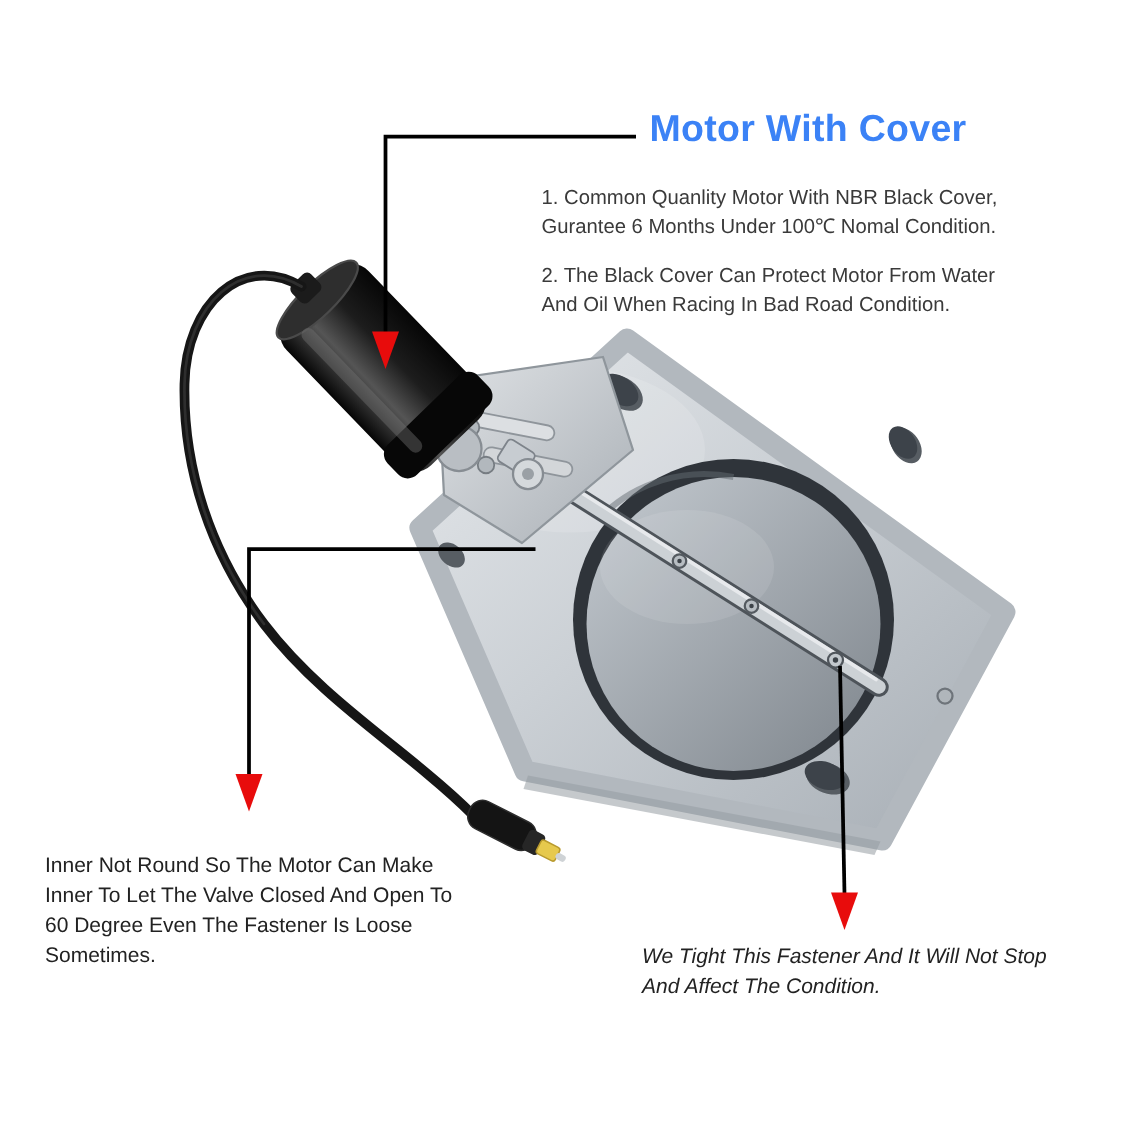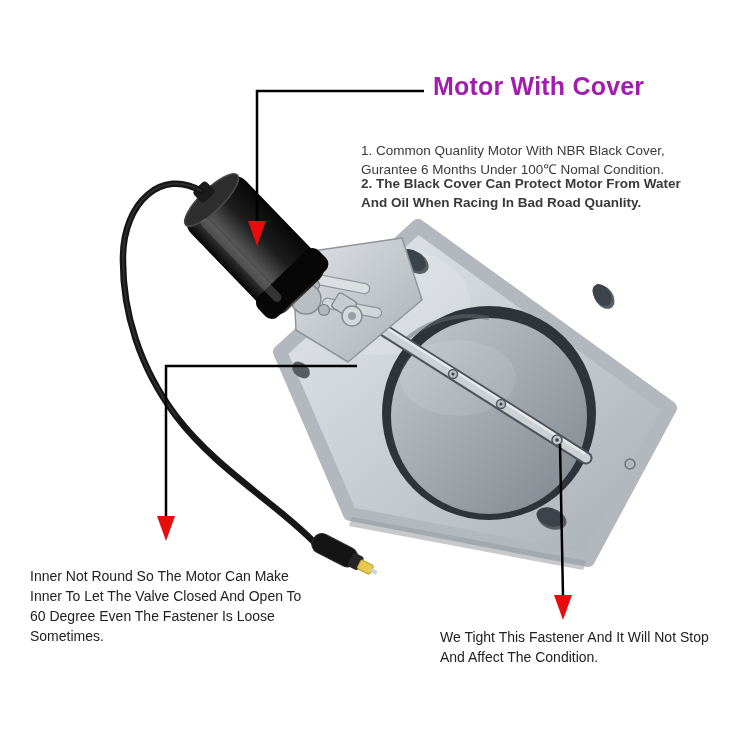--- a/index.html
+++ b/index.html
@@ -4,21 +4,21 @@
 <style>
   * { margin:0; padding:0; box-sizing:border-box; }
   html,body { background:#ffffff; }
   body { font-family:"Liberation Sans", sans-serif; }
   .stage {
     position:relative; width:750px; height:750px;
     background:#ffffff; overflow:hidden;
   }
   .abs { position:absolute; }
   .title {
-    font-size:25px; font-weight:bold; color:#a21caf; letter-spacing:0.2px;
+    font-size:25px; font-weight:bold; color:#3b82f6; letter-spacing:0.2px;
     white-space:nowrap;
   }
   .note { font-size:13.5px; color:#3a3a3a; line-height:19px; }
   .note div { white-space:nowrap; }
   .note-lg { font-size:14px; color:#222222; line-height:20px; }
   .note-lg div { white-space:nowrap; }
   svg { display:block; }
 </style>
 </head>
 <body>
@@ -130,35 +130,35 @@
       <path d="M 357 366 L 166 366 L 166 517" fill="none" stroke="#000000" stroke-width="2.5"></path>
       <polygon points="166,541 157,516 175,516" fill="#e80c0c"></polygon>
 
       <path d="M 560 444 L 563 596" fill="none" stroke="#000000" stroke-width="2.5"></path>
       <polygon points="563,620 554,595 572,595" fill="#e80c0c"></polygon>
     </g>
   </svg>
 
   <div class="abs title" style="left:433px; top:72px;">Motor With Cover</div>
 
-  <div class="abs note" style="left:361px; top:122px;margin-top:19px;">
+  <div class="abs note" style="left:361px; top:122px;">
     <div>1. Common Quanlity Motor With NBR Black Cover,</div>
     <div>Gurantee 6 Months Under 100℃ Nomal Condition.</div>
   </div>
 
-  <div class="abs note" style="left:361px; top:174px;font-weight:bold;">
+  <div class="abs note" style="left:361px; top:174px;">
     <div>2. The Black Cover Can Protect Motor From Water</div>
-    <div>And Oil When Racing In Bad Road Quanlity.</div>
+    <div>And Oil When Racing In Bad Road Condition.</div>
   </div>
 
   <div class="abs note-lg" style="left:30px; top:566px;">
     <div>Inner Not Round So The Motor Can Make</div>
     <div>Inner To Let The Valve Closed And Open To</div>
     <div>60 Degree Even The Fastener Is Loose</div>
     <div>Sometimes.</div>
   </div>
 
-  <div class="abs note-lg" style="left:440px; top:627px;">
+  <div class="abs note-lg" style="left:428px; top:627px;font-style:italic;">
     <div>We Tight This Fastener And It Will Not Stop</div>
     <div>And Affect The Condition.</div>
   </div>
 
 </div>
 
 </body></html>

